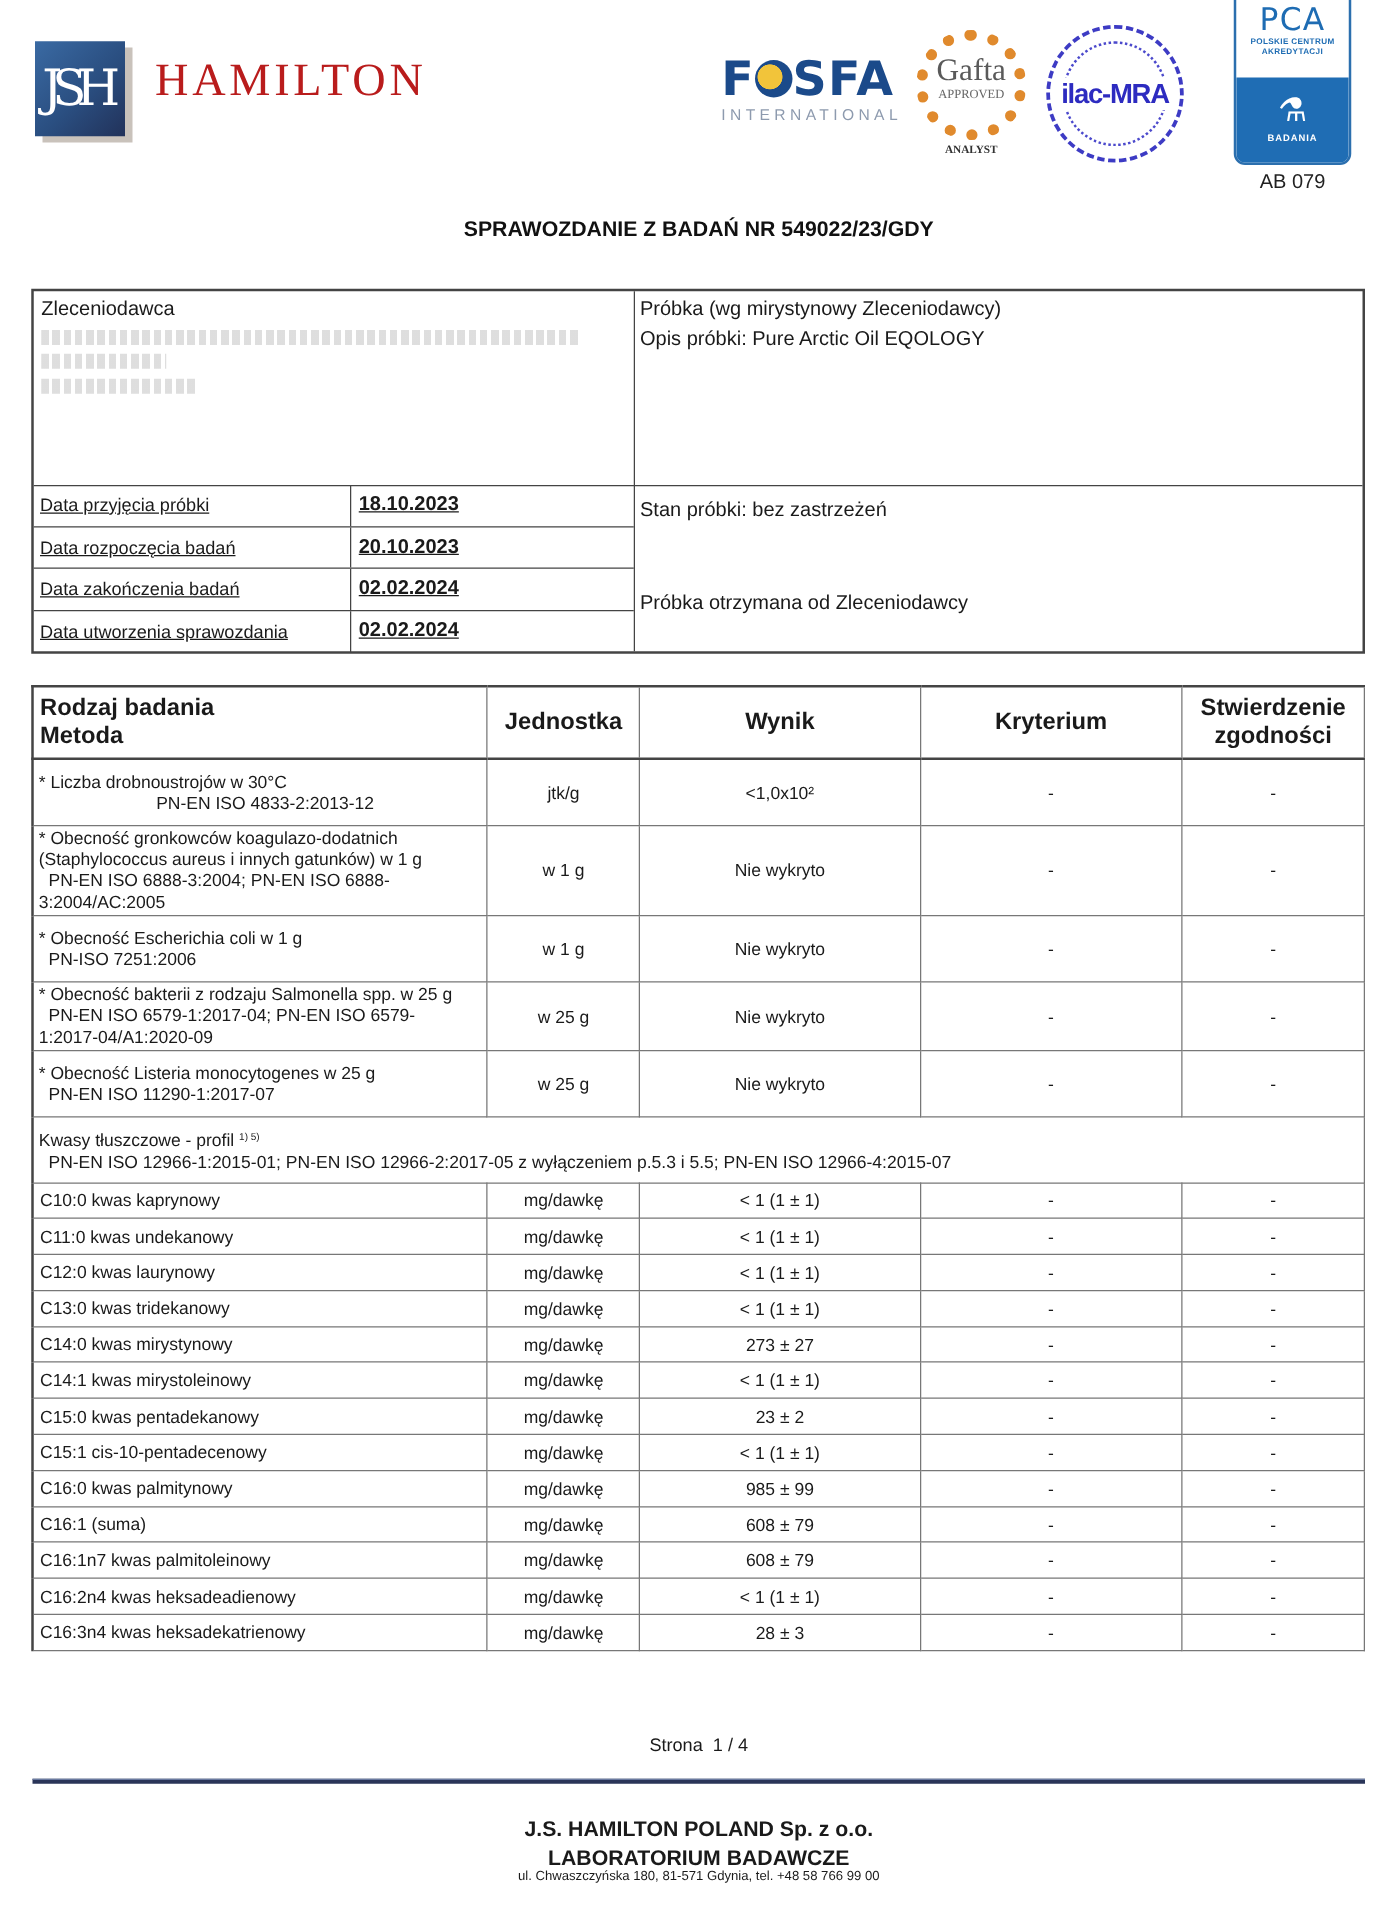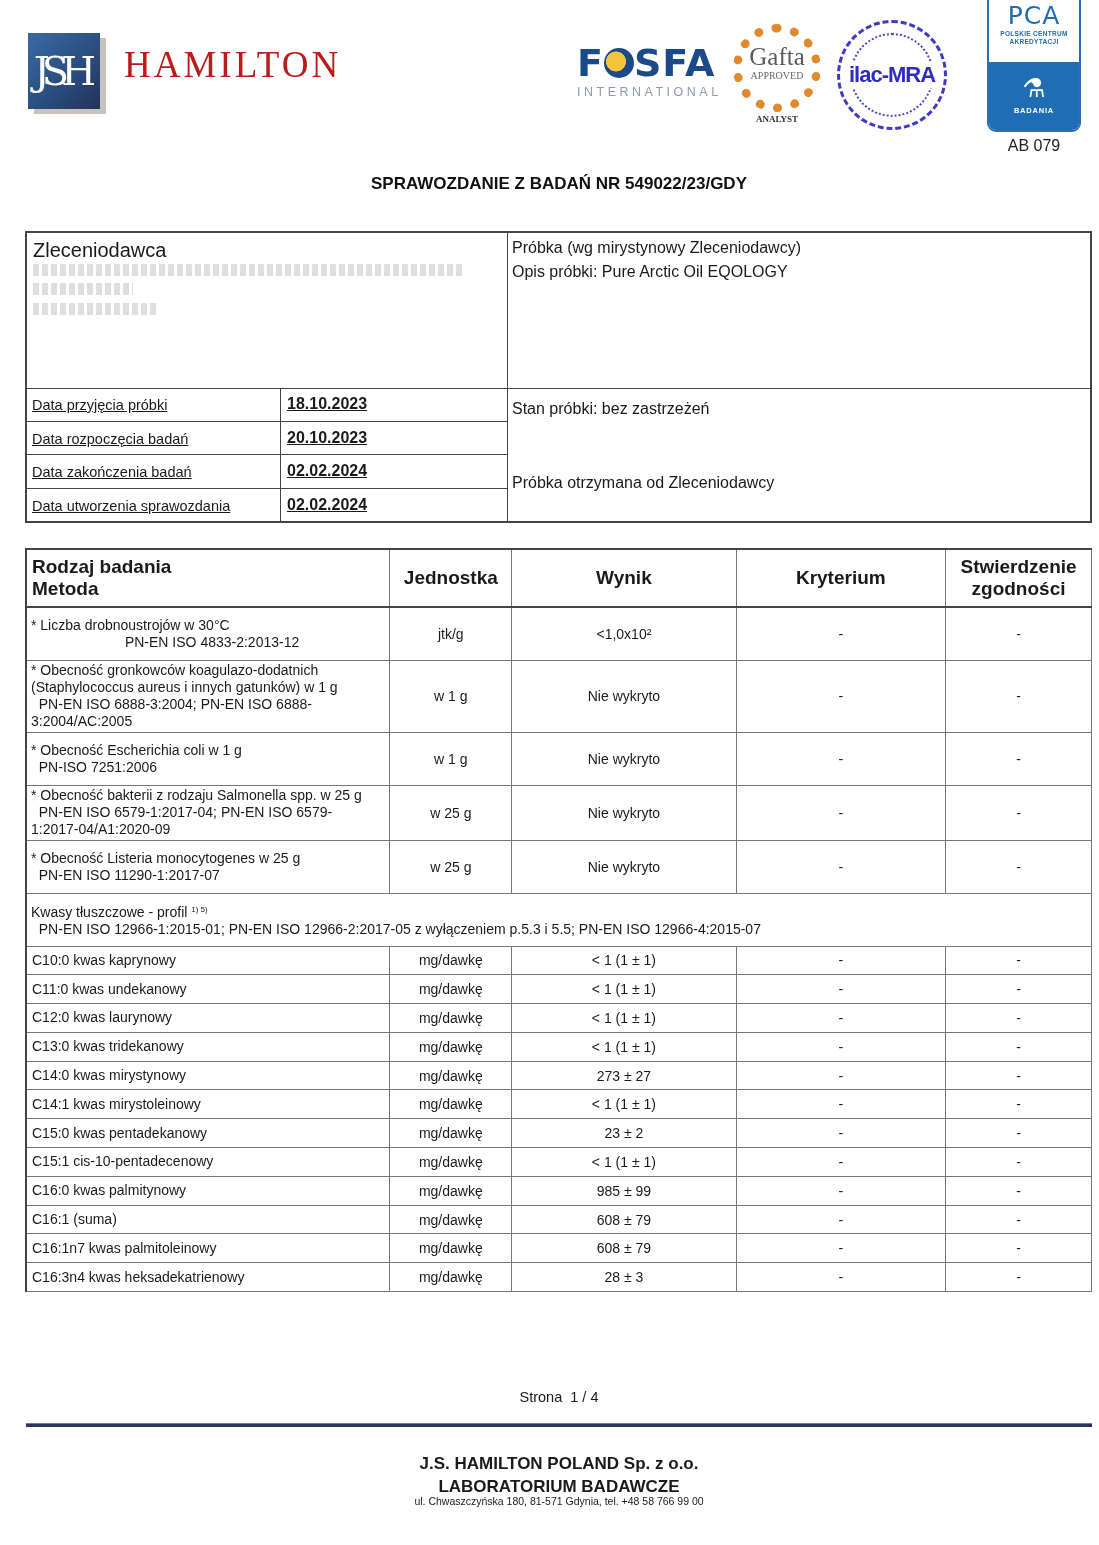--- a/index.html
+++ b/index.html
@@ -37,21 +37,21 @@
   .pca-flask { font-size: 26px; line-height: 36px; }
   .pca-badania { font-size: 7.5px; font-weight: bold; letter-spacing: 0.8px; }
   .pca-code { position: absolute; left: 987px; width: 94px; top: 137px; text-align: center; font-size: 16px; color: #222; }
 
   .report-title { position: absolute; left: 0; width: 1118px; top: 174px; text-align: center; font-size: 17px; font-weight: bold; color: #111; }
 
   
   .info { position: absolute; left: 25px; top: 231px; width: 1067px; height: 292px; border: 2px solid #444; }
   .info .vline { position: absolute; left: 480px; top: 0; bottom: 0; border-left: 1.5px solid #444; }
   .info .hline { position: absolute; left: 0; right: 0; top: 155px; border-top: 1.5px solid #444; }
-  .client-label { position: absolute; left: 6px; top: 6px; font-size: 20px; }
+  .client-label { position: absolute; left: 6px; top: 6px; font-size: 16px; }
   .redacted { position: absolute; left: 6px; height: 12px; background: repeating-linear-gradient(90deg, #d6d6d6 0 6px, #fff 6px 9px); opacity: 0.8; }
   .sample-label { position: absolute; left: 485px; top: 6px; font-size: 16px; }
   .sample-desc { position: absolute; left: 485px; top: 30px; font-size: 16px; }
   .dates { position: absolute; left: 0; top: 155px; width: 480px; }
   .date-row { position: relative; height: 33.5px; border-bottom: 1.5px solid #444; display: flex; text-decoration: underline; }
   .date-row:last-child { border-bottom: none; }
   .date-label { width: 254px; border-right: 1.5px solid #444; font-size: 14.5px; padding: 9px 0 0 5px; }
   .date-value { padding: 7px 0 0 6px; font-size: 16px; font-weight: bold; }
   .state-text { position: absolute; left: 485px; top: 167px; font-size: 16px; }
   .received-text { position: absolute; left: 485px; top: 241px; font-size: 16px; }
@@ -313,20 +313,27 @@
         <td>-</td>
       </tr>
       <tr class="fa">
         <td class="test-cell">C16:1n7 kwas palmitoleinowy</td>
         <td>mg/dawkę</td>
         <td>608 ± 79</td>
         <td>-</td>
         <td>-</td>
       </tr>
       <tr class="fa">
+        <td class="test-cell">C16:2n4 kwas heksadeadienowy</td>
+        <td>mg/dawkę</td>
+        <td>&lt; 1 (1 ± 1)</td>
+        <td>-</td>
+        <td>-</td>
+      </tr>
+      <tr class="fa">
         <td class="test-cell">C16:3n4 kwas heksadekatrienowy</td>
         <td>mg/dawkę</td>
         <td>28 ± 3</td>
         <td>-</td>
         <td>-</td>
       </tr>
     </tbody>
 </table>
 
 <div class="page-num" style="white-space:pre;">Strona  1 / 4</div>

